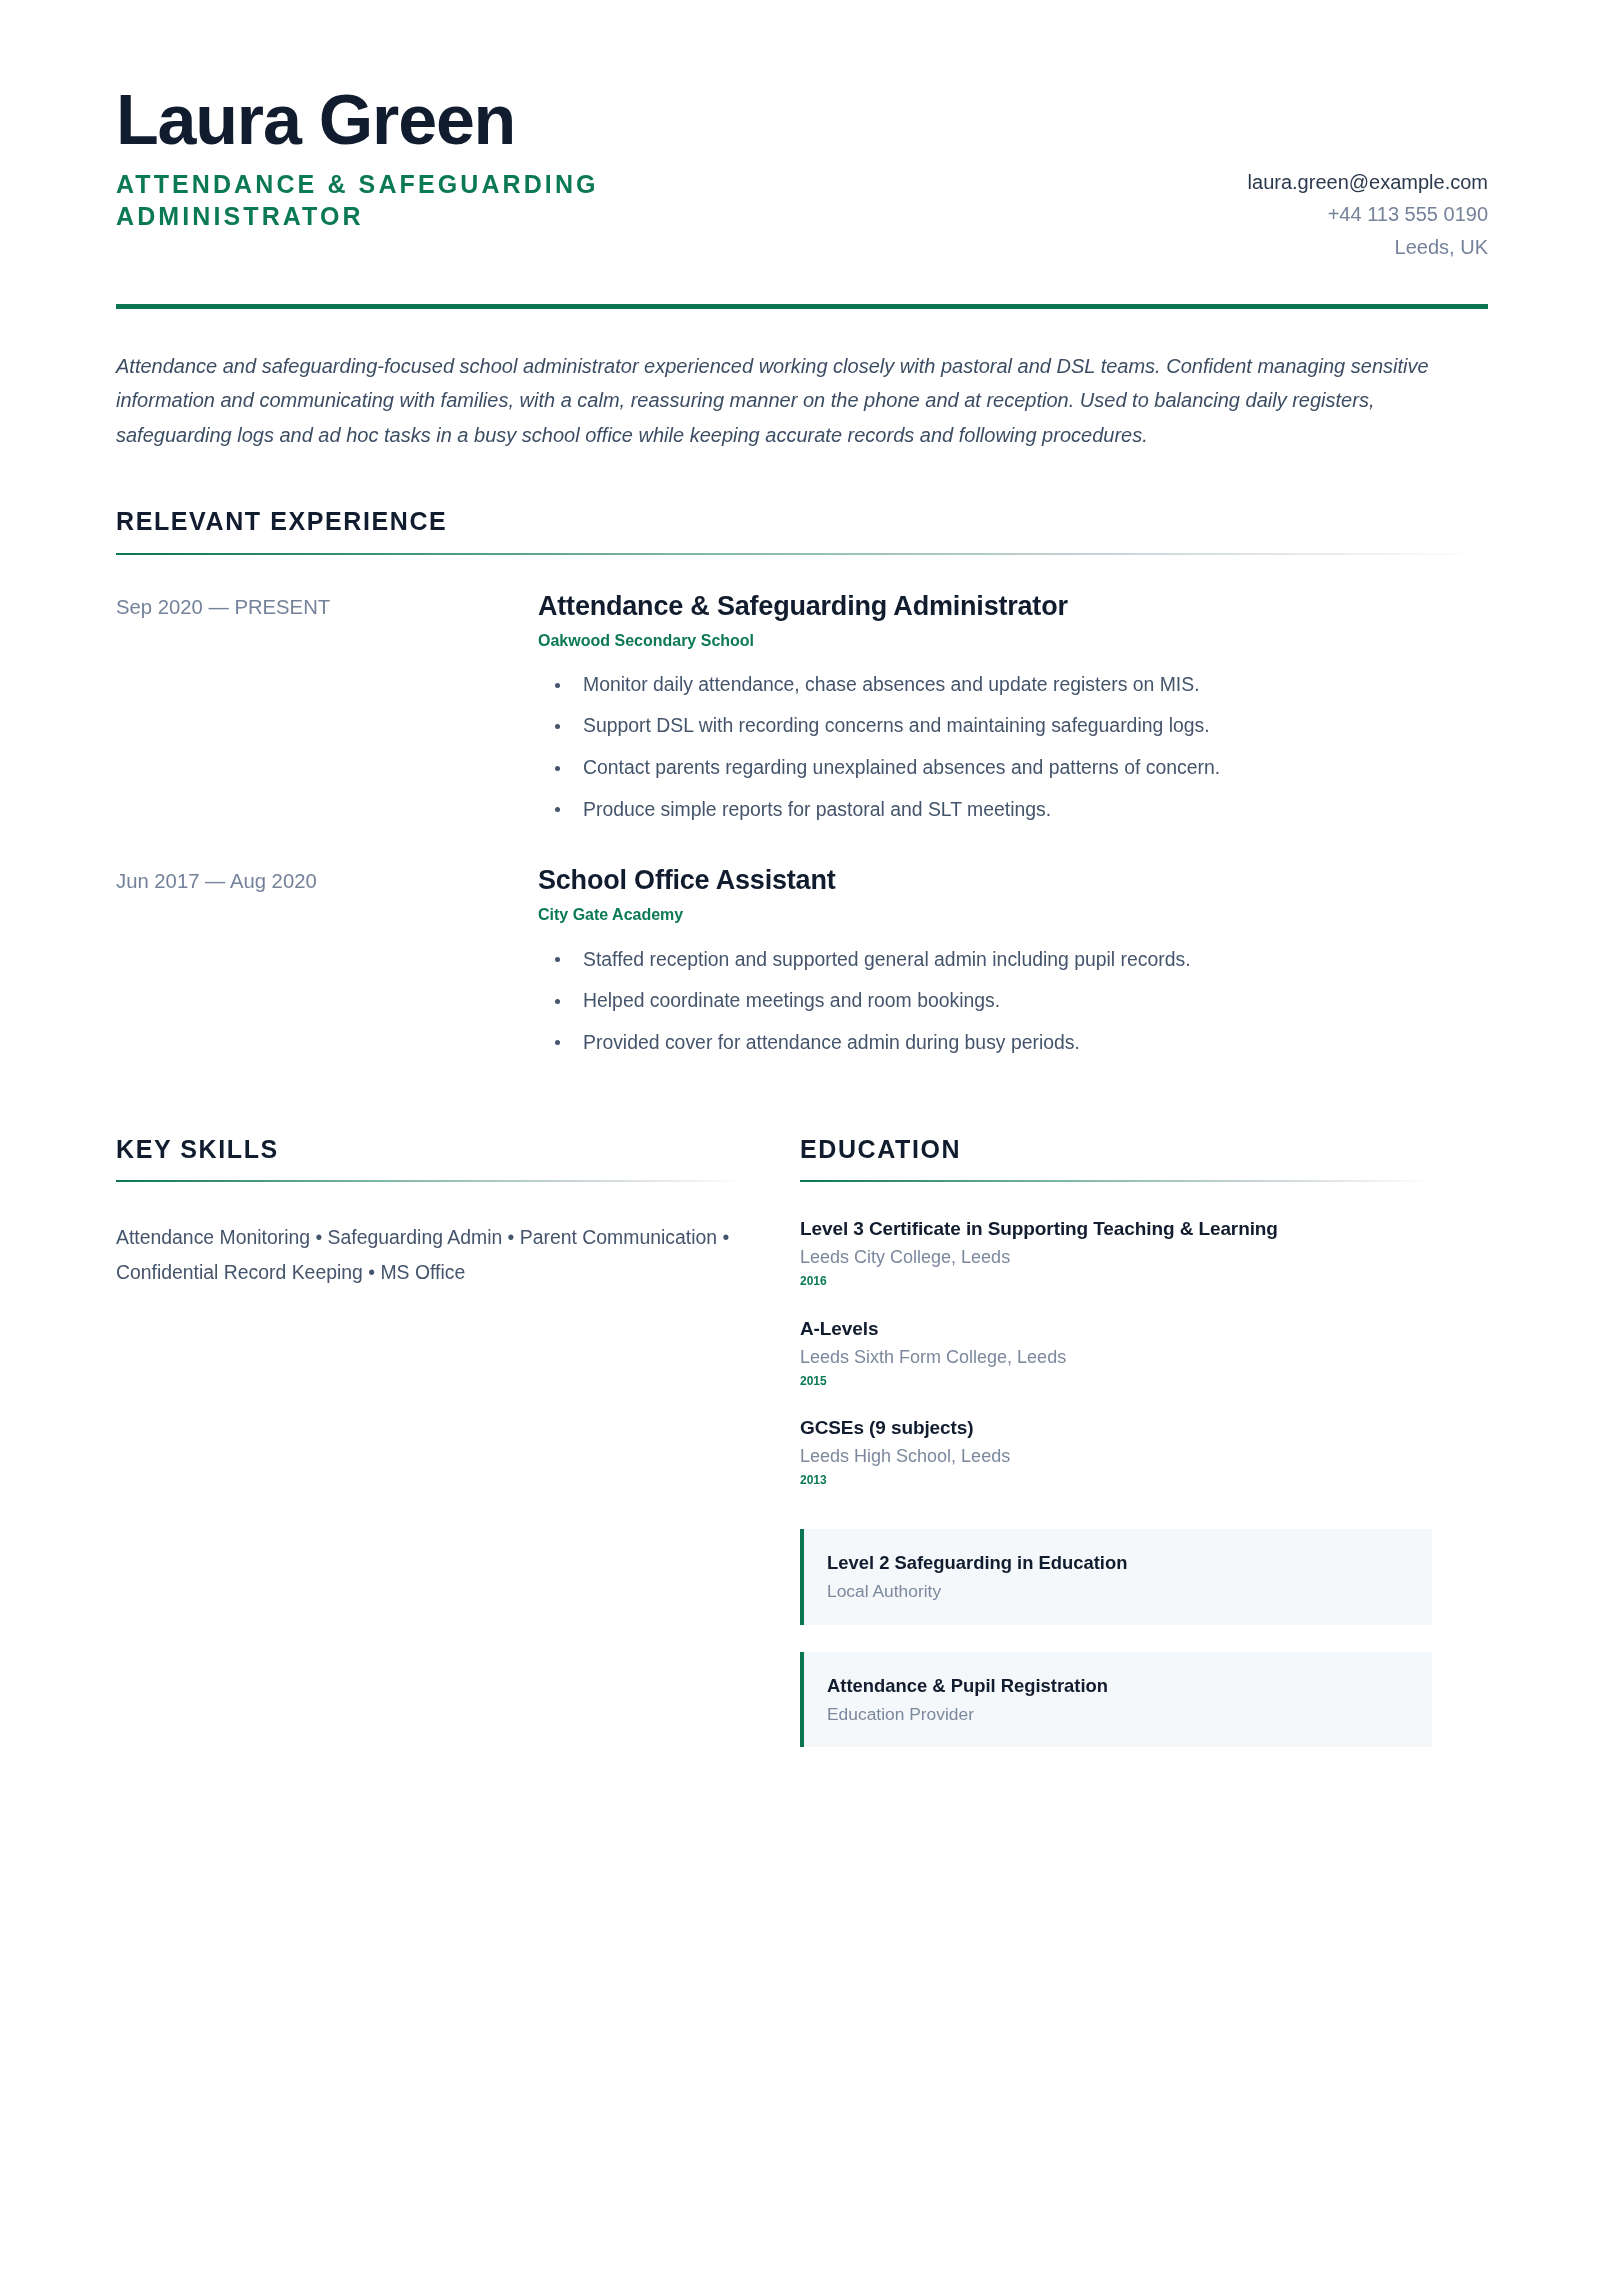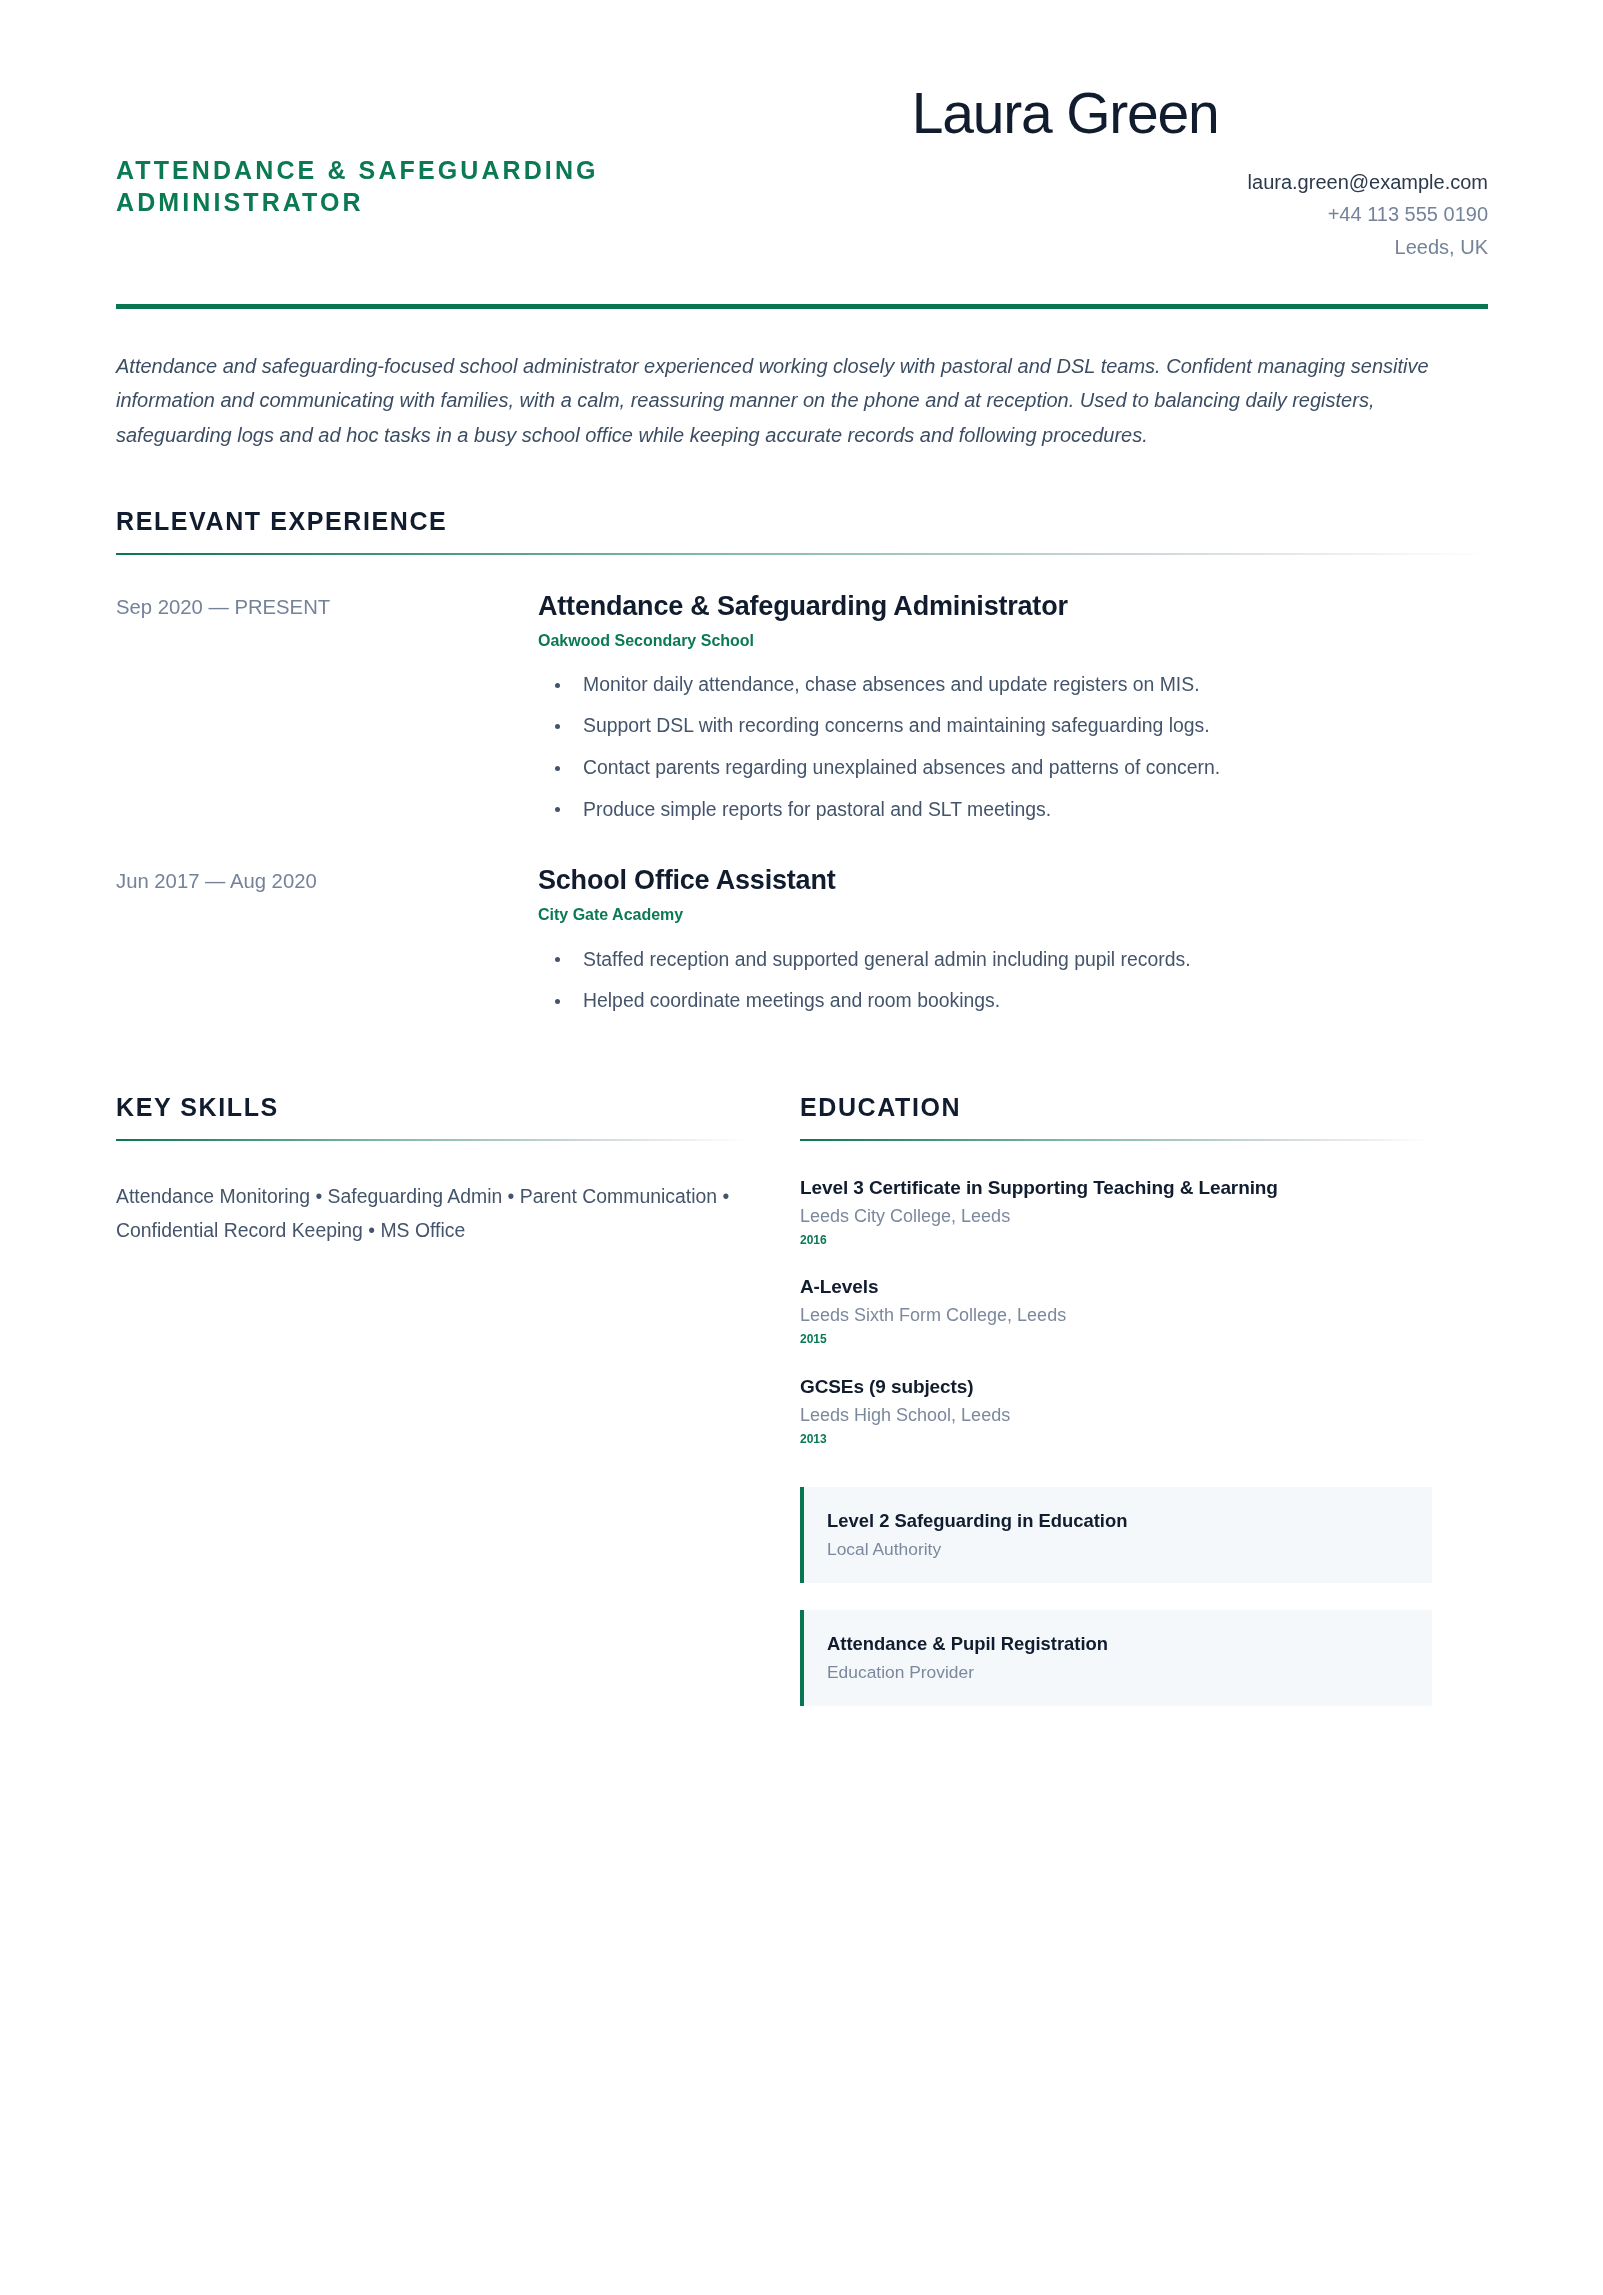--- a/index.html
+++ b/index.html
@@ -35,26 +35,25 @@
     align-items: flex-start;
     justify-content: space-between;
   }
 
   .header-left {
     flex: 1 1 auto;
     padding-right: 29px;
   }
 
   .name {
-    font-size: 57px;
+    font-size: 70px;
     line-height: 1.06;
-    font-weight: 400;
+    font-weight: 700;
     letter-spacing: -1.2px;
     color: #111c2e;
-    text-align: right;
   }
 
   .job-title {
     margin-top: 10.7px;
     font-size: 25px;
     line-height: 1.28;
     font-weight: 700;
     letter-spacing: 3.1px;
     color: #0b7a52;
     text-transform: uppercase;
@@ -296,20 +295,21 @@
         </div>
 
         <div class="exp-entry">
           <div class="exp-dates">Jun 2017 — Aug 2020</div>
           <div class="exp-body">
             <div class="exp-role">School Office Assistant</div>
             <div class="exp-company">City Gate Academy</div>
             <ul class="exp-bullets">
               <li>Staffed reception and supported general admin including pupil records.</li>
               <li>Helped coordinate meetings and room bookings.</li>
+              <li>Provided cover for attendance admin during busy periods.</li>
             </ul>
           </div>
         </div>
 
       </div>
     </div>
 
     <div class="columns">
 
       <div class="col-left">

